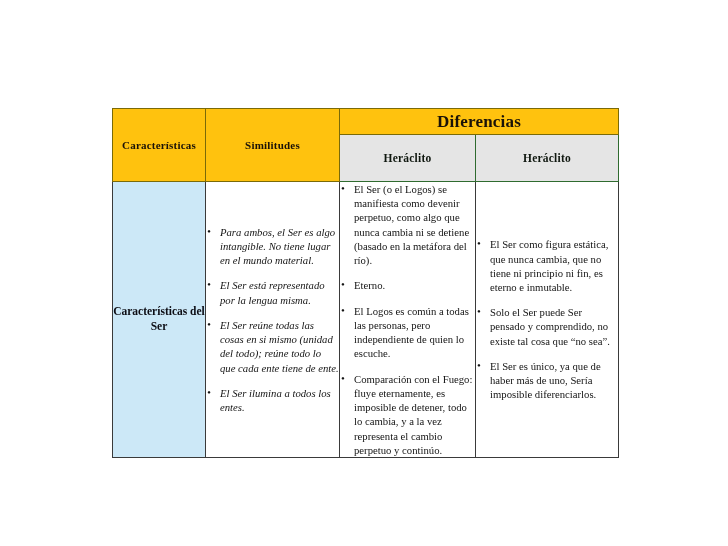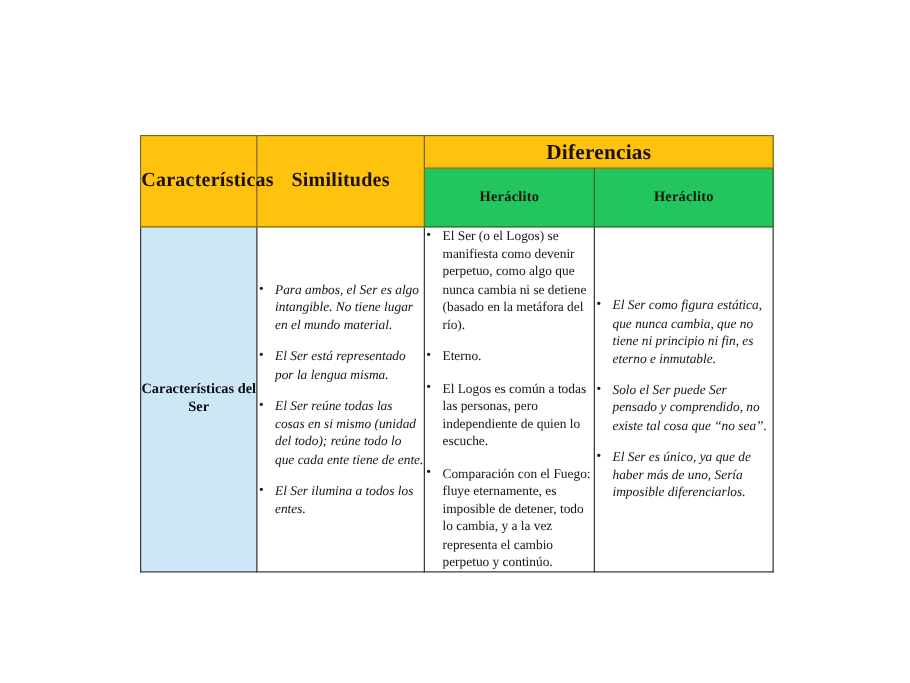--- a/index.html
+++ b/index.html
@@ -40,33 +40,33 @@
   .col-simil  { width: 134px; }
   .col-hera   { width: 136px; }
   .col-parm   { width: 143px; }
 
   
   .hdr-gold {
     background: #FFC20E;
     border: 1px solid #7a6a08;
     text-align: center;
     font-weight: bold;
-    font-size: 16px;
+    font-size: 11px;
     color: #1a1208;
     letter-spacing: 0.2px;
   }
   .hdr-gold.tall {
     height: 72px;
   }
   .hdr-gold.span {
     height: 25px;
     font-size: 17px;
   }
   .hdr-green {
-    background: #22c55e;
+    background: #e5e5e5;
     border: 1px solid #2f6b2f;
     text-align: center;
     font-weight: bold;
     font-size: 11.5px;
     color: #101810;
     height: 46px;
     letter-spacing: 0.2px;
   }
 
   
@@ -119,21 +119,21 @@
     left: 1px;
     top: -1px;
     font-size: 11px;
     line-height: inherit;
     color: #141414;
   }
 
   
   .pad-simil  { padding-top: 36px; }
   .pad-hera   { padding-top: 8px; }
-  .pad-parm   { padding-top: 50px; font-style: italic; }
+  .pad-parm   { padding-top: 50px; }
 </style>
 </head>
 <body>
 
 <div id="page">
 
   <table id="comparison-table">
     <colgroup>
       <col class="col-caract">
       <col class="col-simil">

